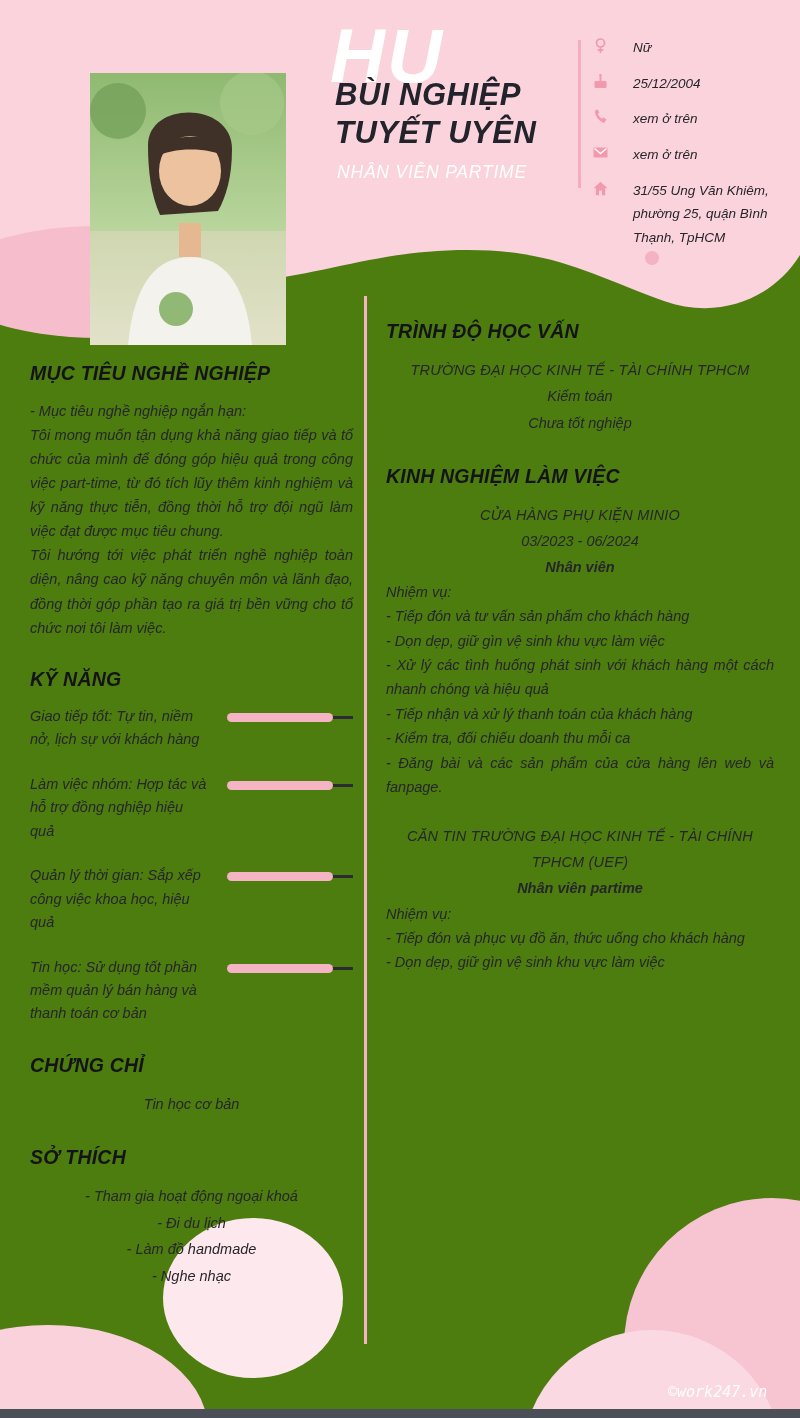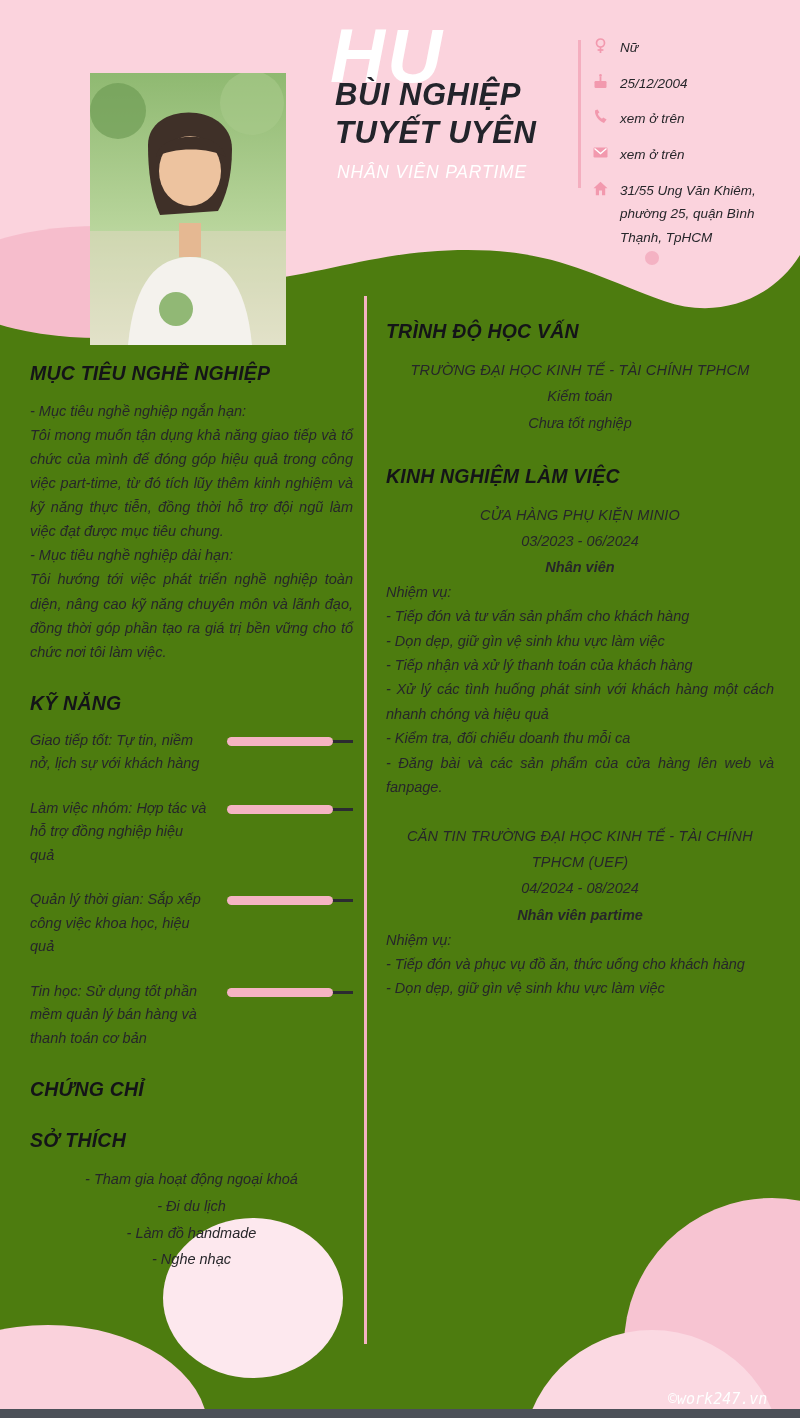--- a/index.html
+++ b/index.html
@@ -20,21 +20,21 @@
   .name{
     position:absolute;left:335px;top:76px;z-index:3;
     font-size:31px;font-weight:bold;color:#23242b;line-height:1.22;letter-spacing:.5px;
   }
   .job-title{
     position:absolute;left:337px;top:162px;z-index:3;
     font-size:17.5px;color:#ffffff;letter-spacing:.8px;
   }
   .contact{position:absolute;left:592px;top:36px;width:196px;z-index:3;}
   .contact-divider{position:absolute;left:578px;top:40px;width:3px;height:148px;background:#f4aebf;z-index:3;}
-  .contact-row{display:flex;align-items:flex-start;margin-bottom:12px;}
+  .contact-row{display:flex;align-items:flex-start;margin-bottom:12px;gap:13px;}
   .contact-row .cicon{width:17px;height:17px;flex-shrink:0;margin-right:11px;margin-top:1px;}
   .contact-row .ctext{font-size:13.5px;line-height:1.75;color:#26262a;}
 
   
   .col-divider{position:absolute;left:364px;top:296px;width:3px;height:1048px;background:#f5b3c3;z-index:1;}
   .col-left{position:absolute;left:30px;top:362px;width:323px;z-index:2;}
   .col-right{position:absolute;left:386px;top:320px;width:388px;z-index:2;}
 
   h2{font-size:19.5px;font-weight:bold;color:#141418;margin:0 0 14px 0;letter-spacing:.2px;}
   .sec{margin-bottom:28px;}
@@ -52,21 +52,21 @@
   
   .company{font-size:14.5px;line-height:1.8;letter-spacing:.2px;}
   .period{font-size:14.5px;line-height:1.8;}
   .role{font-size:14.5px;line-height:1.8;font-weight:bold;}
   .tasks p{font-size:14.5px;line-height:1.68;text-align:justify;}
   .job{margin-bottom:24px;}
 
   
   .watermark{
     position:absolute;left:668px;top:1383px;z-index:4;
-    font-family:"DejaVu Sans Mono",monospace;font-size:15px;color:#fefefe;margin-top:7px;
+    font-family:"DejaVu Sans Mono",monospace;font-size:15px;color:#fefefe;
   }
   .bottom-bar{position:absolute;left:0;bottom:0;width:800px;height:9px;background:#4b5058;z-index:3;}
 </style>
 </head>
 <body>
 
 <div class="page">
 
   <svg class="deco" style="left:0;top:0" width="800" height="350" viewBox="0 0 800 350">
     <path d="M0 0 H800 V255 C772 300 718 320 664 301 C596 277 556 250 468 250 C378 250 330 274 240 283 C150 292 58 301 0 287 Z" fill="#fbd3dd"></path>
@@ -153,21 +153,20 @@
   </div>
 
   <div class="col-divider"></div>
 
   <div class="col-left">
 
     <div class="sec">
       <h2>MỤC TIÊU NGHỀ NGHIỆP</h2>
       <p class="body-text">- Mục tiêu nghề nghiệp ngắn hạn:</p>
       <p class="body-text">Tôi mong muốn tận dụng khả năng giao tiếp và tổ chức của mình để đóng góp hiệu quả trong công việc part-time, từ đó tích lũy thêm kinh nghiệm và kỹ năng thực tiễn, đồng thời hỗ trợ đội ngũ làm việc đạt được mục tiêu chung.</p>
-      <p class="body-text">- Mục tiêu nghề nghiệp dài hạn:</p>
       <p class="body-text">Tôi hướng tới việc phát triển nghề nghiệp toàn diện, nâng cao kỹ năng chuyên môn và lãnh đạo, đồng thời góp phần tạo ra giá trị bền vững cho tổ chức nơi tôi làm việc.</p>
     </div>
 
     <div class="sec">
       <h2>KỸ NĂNG</h2>
 
       <div class="skill">
         <div class="skill-text">Giao tiếp tốt: Tự tin, niềm nở, lịch sự với khách hàng</div>
         <div class="skill-bar">
           <div class="skill-track"></div>
@@ -195,20 +194,21 @@
         <div class="skill-text">Tin học: Sử dụng tốt phần mềm quản lý bán hàng và thanh toán cơ bản</div>
         <div class="skill-bar">
           <div class="skill-track"></div>
           <div class="skill-fill" style="width: 84%;"></div>
         </div>
       </div>
     </div>
 
     <div class="sec">
       <h2>CHỨNG CHỈ</h2>
+      <p class="line">Tin học cơ bản</p>
     </div>
 
     <div class="sec">
       <h2>SỞ THÍCH</h2>
       <p class="line">- Tham gia hoạt động ngoại khoá</p>
       <p class="line">- Đi du lịch</p>
       <p class="line">- Làm đồ handmade</p>
       <p class="line">- Nghe nhạc</p>
     </div>
 
@@ -227,30 +227,29 @@
       <h2>KINH NGHIỆM LÀM VIỆC</h2>
 
       <div class="job">
         <p class="company">CỬA HÀNG PHỤ KIỆN MINIO</p>
         <p class="period">03/2023 - 06/2024</p>
         <p class="role">Nhân viên</p>
         <div class="tasks">
           <p>Nhiệm vụ:</p>
           <p>- Tiếp đón và tư vấn sản phẩm cho khách hàng</p>
           <p>- Dọn dẹp, giữ gìn vệ sinh khu vực làm việc</p>
+          <p>- Xử lý các tình huống phát sinh với khách hàng một cách nhanh chóng và hiệu quả</p>
           <p>- Tiếp nhận và xử lý thanh toán của khách hàng</p>
-          <p>- Xử lý các tình huống phát sinh với khách hàng một cách nhanh chóng và hiệu quả</p>
           <p>- Kiểm tra, đối chiếu doanh thu mỗi ca</p>
           <p>- Đăng bài và các sản phẩm của cửa hàng lên web và fanpage.</p>
         </div>
       </div>
 
       <div class="job">
         <p class="company">CĂN TIN TRƯỜNG ĐẠI HỌC KINH TẾ - TÀI CHÍNH TPHCM (UEF)</p>
-        <p class="period">04/2024 - 08/2024</p>
         <p class="role">Nhân viên partime</p>
         <div class="tasks">
           <p>Nhiệm vụ:</p>
           <p>- Tiếp đón và phục vụ đồ ăn, thức uống cho khách hàng</p>
           <p>- Dọn dẹp, giữ gìn vệ sinh khu vực làm việc</p>
         </div>
       </div>
 
     </div>
   </div>

